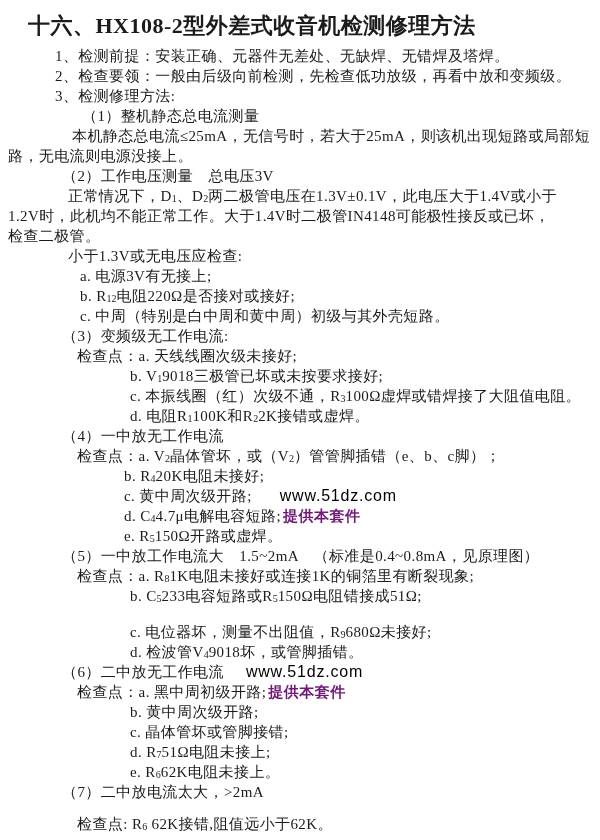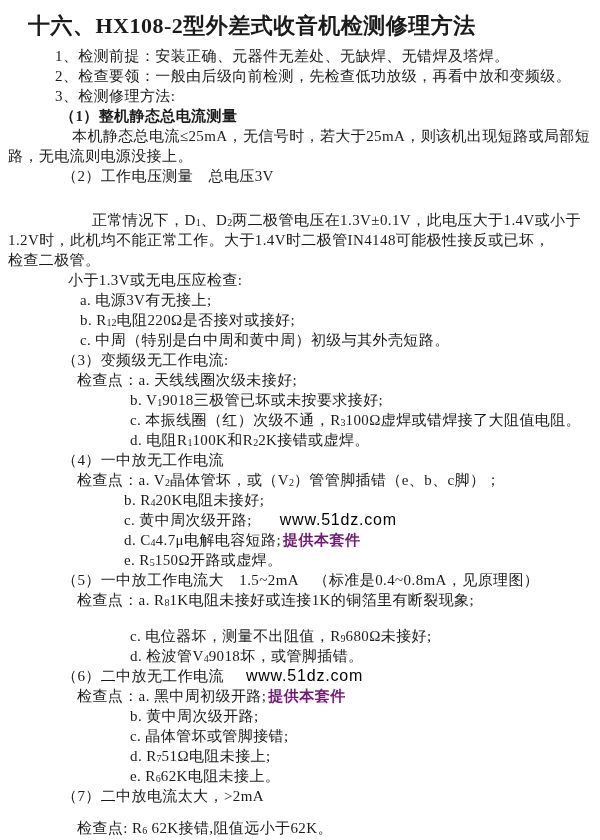--- a/index.html
+++ b/index.html
@@ -66,44 +66,45 @@
 </style>
 </head>
 <body>
 
 <div class="page">
   <h1 class="doc-title">十六、HX108-2型外差式收音机检测修理方法</h1>
   <div class="doc-body">
       <div class="line" style="padding-left: 55px; font-family: Liberation Serif, serif;"><span>1、检测前提：安装正确、元器件无差处、无缺焊、无错焊及塔焊。</span></div>
       <div class="line" style="padding-left: 55px;"><span>2、检查要领：一般由后级向前检测，先检查低功放级，再看中放和变频级。</span></div>
       <div class="line" style="padding-left: 55px;"><span>3、检测修理方法:</span></div>
-      <div class="line" style="padding-left: 60px; font-weight: bold;"><span>（1）整机静态总电流测量</span></div>
+      <div class="line" style="padding-left: 82px;"><span>（1）整机静态总电流测量</span></div>
       <div class="line" style="padding-left: 72px;"><span>本机静态总电流≤25mA，无信号时，若大于25mA，则该机出现短路或局部短</span></div>
       <div class="line" style="padding-left: 8px;"><span>路，无电流则电源没接上。</span></div>
       <div class="line" style="padding-left: 62px;"><span>（2）工作电压测量　总电压3V</span></div>
-      <div class="line" style="padding-left: 92px; margin-top: 24px;"><span>正常情况下，D</span><span class="sub">1</span><span>、D</span><span class="sub">2</span><span>两二极管电压在1.3V±0.1V，此电压大于1.4V或小于</span></div>
+      <div class="line" style="padding-left: 68px;"><span>正常情况下，D</span><span class="sub">1</span><span>、D</span><span class="sub">2</span><span>两二极管电压在1.3V±0.1V，此电压大于1.4V或小于</span></div>
       <div class="line" style="padding-left: 8px;"><span>1.2V时，此机均不能正常工作。大于1.4V时二极管IN4148可能极性接反或已坏，</span></div>
       <div class="line" style="padding-left: 8px;"><span>检查二极管。</span></div>
       <div class="line" style="padding-left: 68px;"><span>小于1.3V或无电压应检查:</span></div>
       <div class="line" style="padding-left: 80px;"><span>a. 电源3V有无接上;</span></div>
       <div class="line" style="padding-left: 80px;"><span>b. R</span><span class="sub">12</span><span>电阻220Ω是否接对或接好;</span></div>
       <div class="line" style="padding-left: 80px;"><span>c. 中周（特别是白中周和黄中周）初级与其外壳短路。</span></div>
       <div class="line" style="padding-left: 62px;"><span>（3）变频级无工作电流:</span></div>
       <div class="line" style="padding-left: 77px;"><span>检查点：a. 天线线圈次级未接好;</span></div>
       <div class="line" style="padding-left: 130px;"><span>b. V</span><span class="sub">1</span><span>9018三极管已坏或未按要求接好;</span></div>
       <div class="line" style="padding-left: 130px;"><span>c. 本振线圈（红）次级不通，R</span><span class="sub">3</span><span>100Ω虚焊或错焊接了大阻值电阻。</span></div>
       <div class="line" style="padding-left: 130px;"><span>d. 电阻R</span><span class="sub">1</span><span>100K和R</span><span class="sub">2</span><span>2K接错或虚焊。</span></div>
       <div class="line" style="padding-left: 62px;"><span>（4）一中放无工作电流</span></div>
       <div class="line" style="padding-left: 77px;"><span>检查点：a. V</span><span class="sub">2</span><span>晶体管坏，或（V</span><span class="sub">2</span><span>）管管脚插错（e、b、c脚）；</span></div>
       <div class="line" style="padding-left: 124px;"><span>b. R</span><span class="sub">4</span><span>20K电阻未接好;</span></div>
       <div class="line" style="padding-left: 124px;"><span>c. 黄中周次级开路;</span><span class="wm-url" style="margin-left: 28px;">www.51dz.com</span></div>
       <div class="line" style="padding-left: 124px;"><span>d. C</span><span class="sub">4</span><span>4.7μ电解电容短路;</span><span class="wm-kit" style="margin-left: 2px;">提供本套件</span></div>
       <div class="line" style="padding-left: 124px;"><span>e. R</span><span class="sub">5</span><span>150Ω开路或虚焊。</span></div>
       <div class="line" style="padding-left: 62px;"><span>（5）一中放工作电流大　1.5~2mA　（标准是0.4~0.8mA，见原理图）</span></div>
       <div class="line" style="padding-left: 77px;"><span>检查点：a. R</span><span class="sub">8</span><span>1K电阻未接好或连接1K的铜箔里有断裂现象;</span></div>
+      <div class="line" style="padding-left: 130px;"><span>b. C</span><span class="sub">5</span><span>233电容短路或R</span><span class="sub">5</span><span>150Ω电阻错接成51Ω;</span></div>
       <div class="line" style="padding-left: 130px; margin-top: 16px;"><span>c. 电位器坏，测量不出阻值，R</span><span class="sub">9</span><span>680Ω未接好;</span></div>
       <div class="line" style="padding-left: 130px;"><span>d. 检波管V</span><span class="sub">4</span><span>9018坏，或管脚插错。</span></div>
       <div class="line" style="padding-left: 62px;"><span>（6）二中放无工作电流</span><span class="wm-url" style="margin-left: 22px;">www.51dz.com</span></div>
       <div class="line" style="padding-left: 77px;"><span>检查点：a. 黑中周初级开路;</span><span class="wm-kit" style="margin-left: 2px;">提供本套件</span></div>
       <div class="line" style="padding-left: 130px;"><span>b. 黄中周次级开路;</span></div>
       <div class="line" style="padding-left: 130px;"><span>c. 晶体管坏或管脚接错;</span></div>
       <div class="line" style="padding-left: 130px;"><span>d. R</span><span class="sub">7</span><span>51Ω电阻未接上;</span></div>
       <div class="line" style="padding-left: 130px;"><span>e. R</span><span class="sub">6</span><span>62K电阻未接上。</span></div>
       <div class="line" style="padding-left: 62px;"><span>（7）二中放电流太大，&gt;2mA</span></div>
       <div class="line" style="padding-left: 77px; margin-top: 12px;"><span>检查点: R</span><span class="sub">6</span><span> 62K接错,阻值远小于62K。</span></div>

